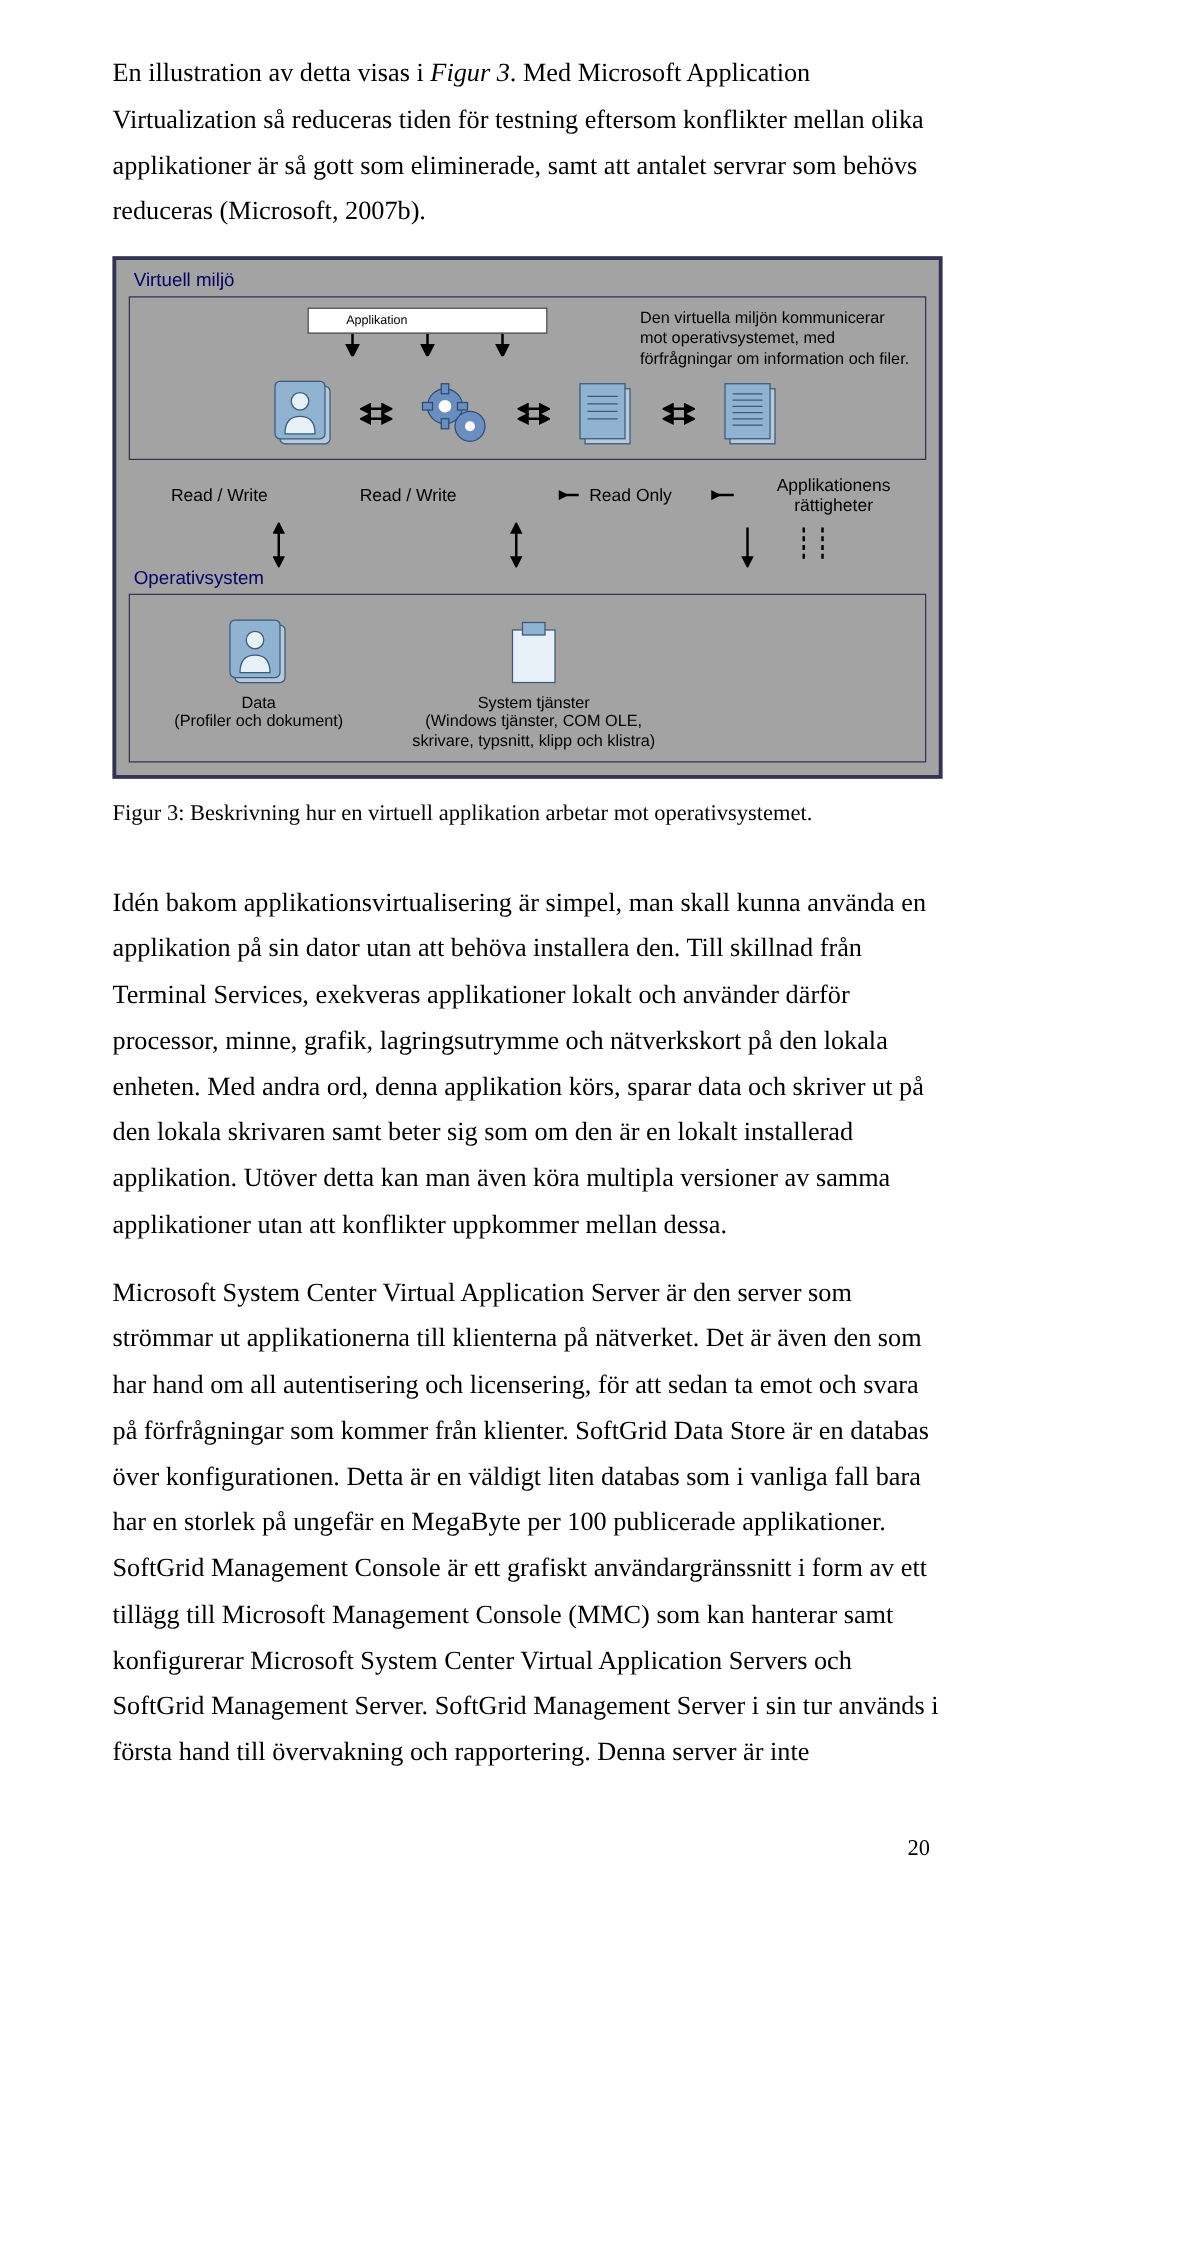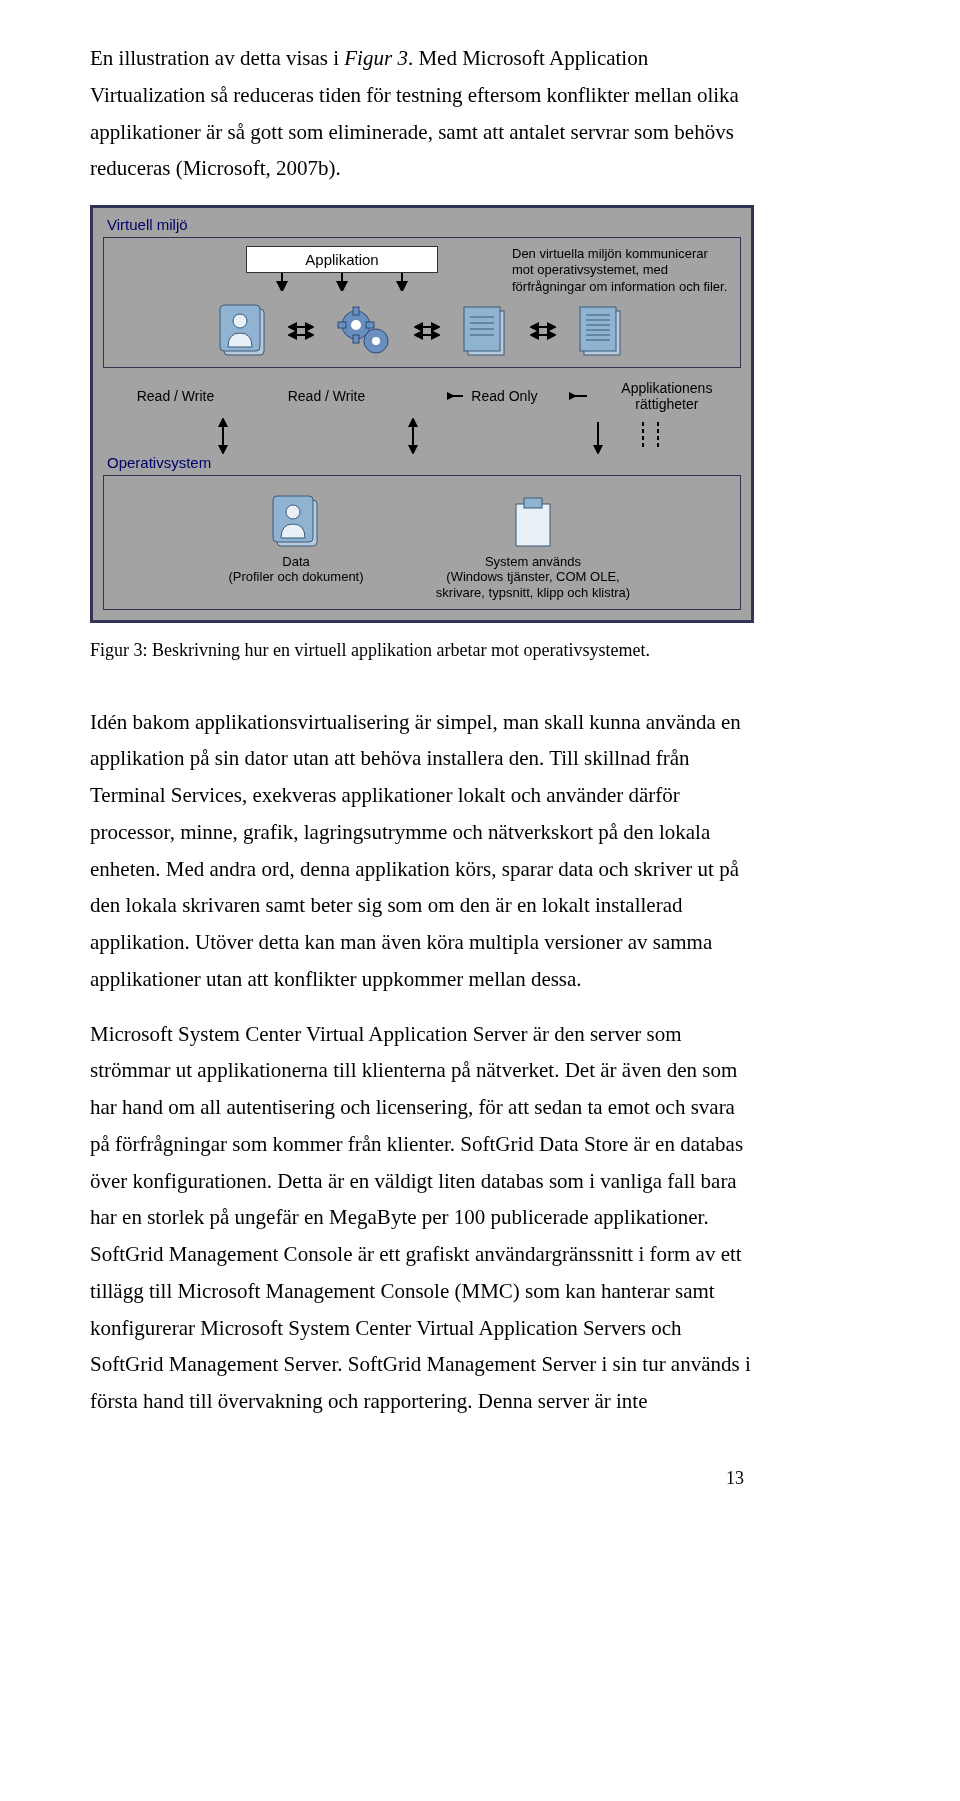--- a/index.html
+++ b/index.html
@@ -42,23 +42,23 @@
   }
   .row1 {
     display: flex;
     align-items: flex-start;
     gap: 10px;
   }
   .app-box {
     border: 1px solid #333;
     padding: 4px 30px;
     font-family: Arial, sans-serif;
-    font-size: 15px;
+    font-size: 10px;
     background: #fff;
-    text-align: center;
+    text-align: left;
     margin: 0 auto;
     width: 130px;
   }
   .desc-text {
     font-family: Arial, sans-serif;
     font-size: 13px;
     line-height: 1.25;
     width: 220px;
   }
   .row2 {
@@ -74,23 +74,23 @@
     align-items: center;
     gap: 30px;
     padding: 6px 12px;
     font-family: Arial, sans-serif;
     font-size: 14px;
     justify-content: space-around;
   }
   .middle-item { text-align: center; width: 120px; }
   .os-row {
     display: flex;
-    gap: 52px;
+    gap: 35px;
     align-items: flex-start;
-    justify-content: center;
+    justify-content: flex-start;
     padding: 10px 10px 0 10px;
   }
   .os-item {
     text-align: center;
     font-family: Arial, sans-serif;
     font-size: 13px;
     line-height: 1.2;
     width: 170px;
   }
   .caption {
@@ -253,28 +253,28 @@
           </svg>
           <div style="margin-top:4px">Data</div>
           <div>(Profiler och dokument)</div>
         </div>
 
         <div class="os-item" style="width:200px">
           <svg class="svg-icon" width="50" height="56" style="margin:0 auto">
             <rect x="8" y="10" width="34" height="42" fill="#e8f0f8" stroke="#3a5a7a"></rect>
             <rect x="16" y="4" width="18" height="10" fill="#8fb3d1" stroke="#3a5a7a"></rect>
           </svg>
-          <div style="margin-top:4px">System används</div>
+          <div style="margin-top:4px">System tjänster</div>
           <div>(Windows tjänster, COM OLE, skrivare, typsnitt, klipp och klistra)</div>
         </div>
 
       </div>
     </div>
   </div>
 
   <p class="caption">Figur 3: Beskrivning hur en virtuell applikation arbetar mot operativsystemet.</p>
 
   <p class="para">Idén bakom applikationsvirtualisering är simpel, man skall kunna använda en applikation på sin dator utan att behöva installera den. Till skillnad från Terminal Services, exekveras applikationer lokalt och använder därför processor, minne, grafik, lagringsutrymme och nätverkskort på den lokala enheten. Med andra ord, denna applikation körs, sparar data och skriver ut på den lokala skrivaren samt beter sig som om den är en lokalt installerad applikation. Utöver detta kan man även köra multipla versioner av samma applikationer utan att konflikter uppkommer mellan dessa.</p>
 
   <p class="para">Microsoft System Center Virtual Application Server är den server som strömmar ut applikationerna till klienterna på nätverket. Det är även den som har hand om all autentisering och licensering, för att sedan ta emot och svara på förfrågningar som kommer från klienter. SoftGrid Data Store är en databas över konfigurationen. Detta är en väldigt liten databas som i vanliga fall bara har en storlek på ungefär en MegaByte per 100 publicerade applikationer. SoftGrid Management Console är ett grafiskt användargränssnitt i form av ett tillägg till Microsoft Management Console (MMC) som kan hanterar samt konfigurerar Microsoft System Center Virtual Application Servers och SoftGrid Management Server. SoftGrid Management Server i sin tur används i första hand till övervakning och rapportering. Denna server är inte</p>
 
-  <div class="page-number">13</div>
+  <div class="page-number">20</div>
 </div>
 
 </body></html>

